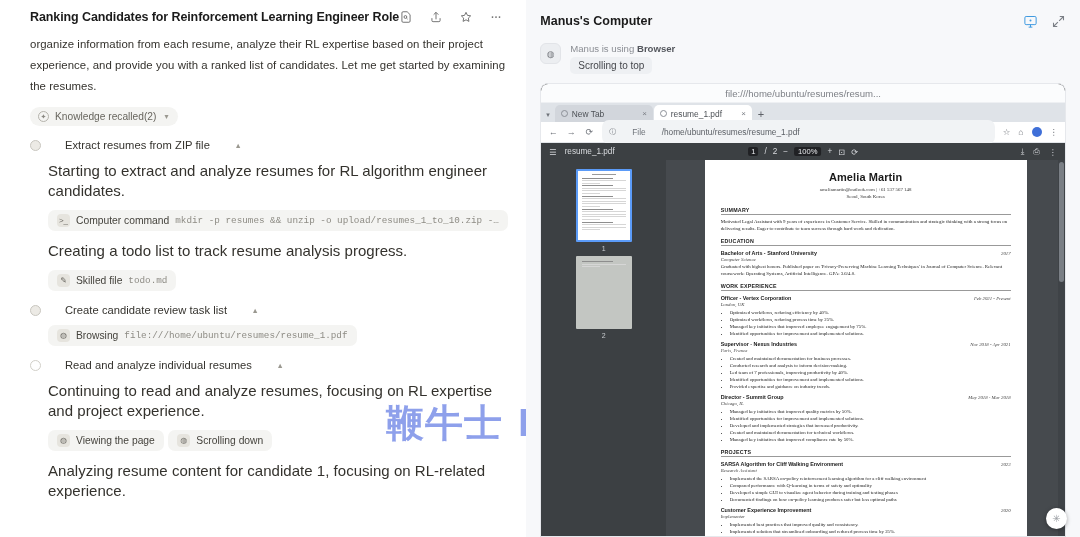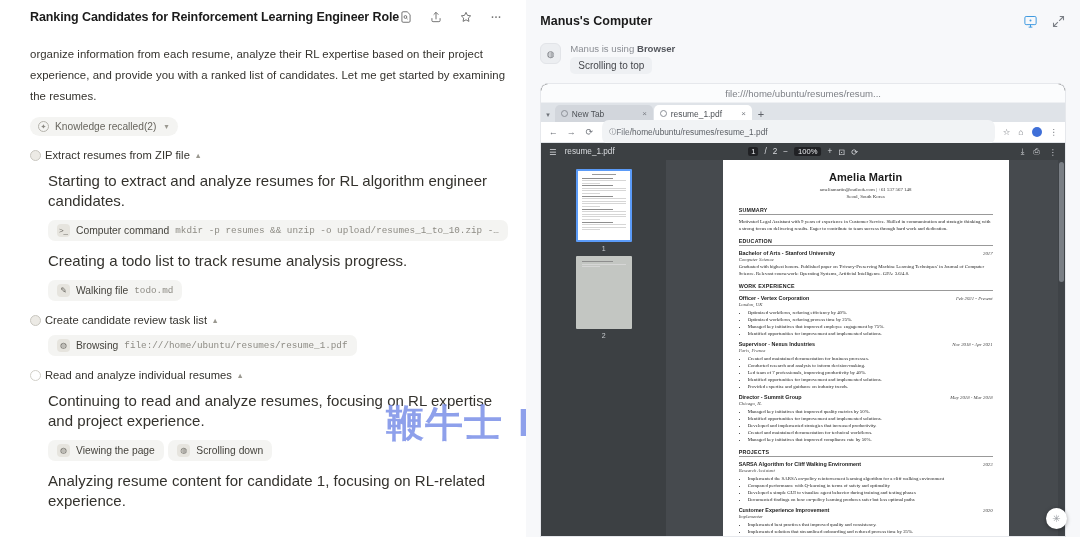--- a/index.html
+++ b/index.html
@@ -26,40 +26,40 @@
   .chat-title {
     font-size: 12.5px; font-weight: bold; color: #1b1b1b;
     letter-spacing: -0.1px; white-space: nowrap;
   }
   .header-icons { margin-left: auto; display: flex; align-items: center; gap: 16px; padding-right: 6px; }
   .hicon { width: 14px; height: 14px; display: block; color: #6a6a6a; }
   .hicon svg { width: 14px; height: 14px; display: block; }
 
   .para {
     font-size: 11.4px; color: #34322d; line-height: 21px;
-    margin-top: 14px; letter-spacing: 0.05px;
+    margin-top: 4px; letter-spacing: 0.05px;
   }
 
   .pill {
     display: inline-flex; align-items: center; gap: 6px;
     background: #f4f4f2; border-radius: 13px;
     padding: 4px 10px 4px 8px;
     font-size: 10.2px; color: #68665f;
     margin-top: 10px;
   }
   .pill .dot-ic {
     width: 11px; height: 11px; border-radius: 50%;
     border: 1px solid #b5b3ac; color: #8a8882;
     display: inline-flex; align-items: center; justify-content: center;
     font-size: 7px; line-height: 1;
   }
   .pill .chev { font-size: 8px; color: #9a9890; margin-left: 2px; }
 
   .step {
-    display: flex; align-items: center; gap: 4px;
+    display: flex; align-items: center; gap: 24px;
     margin-top: 13px;
   }
   .step-circle {
     width: 11px; height: 11px; border-radius: 50%;
     border: 1.5px solid #d2d0c9; background: #fff;
     flex: 0 0 auto;
   }
   .step-circle.filled { border-color: #c9c7c0; background: #eceae5; }
   .step-label { font-size: 11.2px; color: #34322d; letter-spacing: 0.03px; }
   .step-chev { font-size: 8.5px; color: #9a9890; margin-left: 2px; }
@@ -165,21 +165,21 @@
 
   .omnibar {
     height: 21px; background: #ffffff;
     display: flex; align-items: center; gap: 8px;
     padding: 0 7px;
     border-bottom: 1px solid #e3e6ea;
   }
   .nav-ic { font-size: 9px; color: #6e7279; width: 10px; text-align: center; }
   .urlfield {
     flex: 1; height: 24px; background: #f1f3f5; border-radius: 7px;
-    display: flex; align-items: center; gap: 0; padding: 0 7px;
+    display: flex; align-items: center; gap: 16px; padding: 0 7px;
     font-size: 8.3px; color: #5a5e64;
   }
   .urlfield .lockic { font-size: 7px; color: #74787e; }
   .urlfield .scheme { color: #6e7279; }
   .omni-right { display: flex; align-items: center; gap: 8px; }
   .omni-right span { font-size: 8.5px; color: #6e7279; }
   .avatar-ic {
     width: 10px; height: 10px; border-radius: 50%;
     background: #3f6fd8; display: inline-block;
   }
@@ -222,21 +222,21 @@
   .thumb.blank { background: #c3c6c2; }
   .thumb-num { font-size: 7px; color: #c9ccd0; }
   .tline { height: 1px; background: #d6d6d6; margin-bottom: 1.6px; }
   .tline.t1 { width: 55%; margin: 0 auto 2.5px auto; background: #9a9a9a; }
   .tline.short { width: 42%; }
   .tline.mid { width: 70%; }
   .tline.dark { background: #8d8d8d; }
 
   .page-area { flex: 1; display: flex; justify-content: center; overflow: hidden; padding-top: 0px; }
   .page {
-    width: 286px; background: #ffffff;
+    width: 322px; background: #ffffff;
     padding: 11px 16px 0 16px;
     font-family: "Liberation Serif", serif;
     color: #1a1a1a;
     overflow: hidden;
   }
   .r-name { text-align: center; font-size: 11px; font-weight: bold; font-family: "Liberation Sans", sans-serif; letter-spacing: 0.1px; }
   .r-contact { text-align: center; font-size: 4.9px; color: #333; margin-top: 2.5px; line-height: 7.5px; }
   .r-sect {
     font-size: 5.3px; font-weight: bold; letter-spacing: 0.25px;
     font-family: "Liberation Sans", sans-serif;
@@ -326,21 +326,21 @@
     <div class="sub">
       <div class="sub-text">Starting to extract and analyze resumes for RL algorithm engineer candidates.</div>
       <div class="action">
         <span class="aic">&gt;_</span>
         <span class="alabel">Computer command</span>
         <span class="acode">mkdir -p resumes &amp;&amp; unzip -o upload/resumes_1_to_10.zip -d resumes</span>
       </div>
       <div class="sub-text">Creating a todo list to track resume analysis progress.</div>
       <div class="action">
         <span class="aic">✎</span>
-        <span class="alabel">Walking file</span>
+        <span class="alabel">Skilled file</span>
         <span class="acode">todo.md</span>
       </div>
     </div>
 
     
     <div class="step">
       <span class="step-circle filled"></span>
       <span class="step-label">Create candidate review task list</span>
       <span class="step-chev">▴</span>
     </div>

